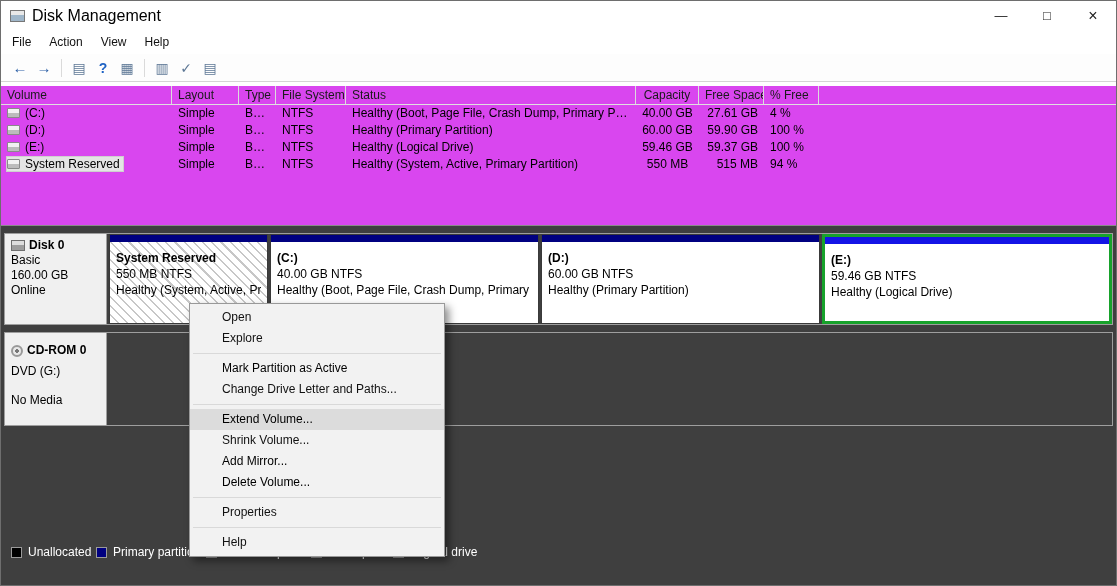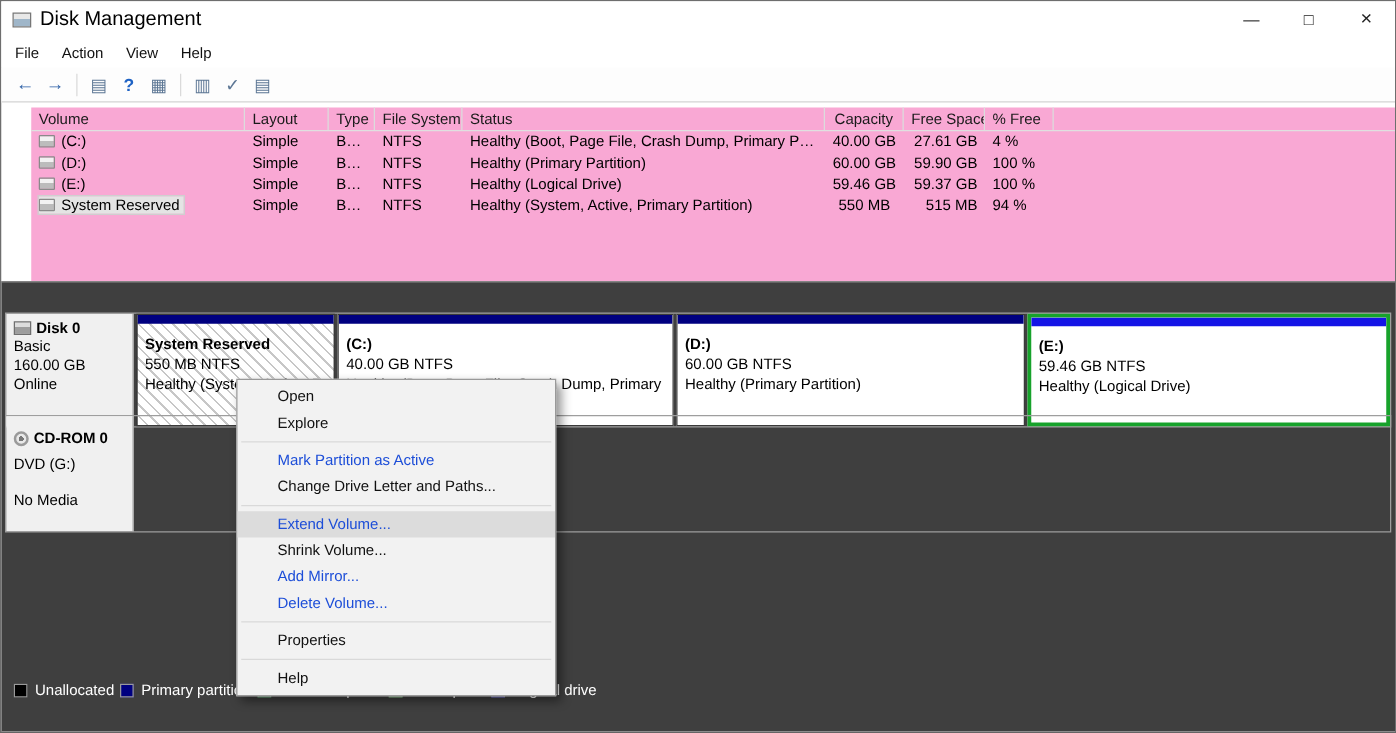--- a/index.html
+++ b/index.html
@@ -26,21 +26,21 @@
 
   
   .toolbar { position:absolute; top:53px; left:0; right:0; height:28px; background:#fdfdfd;
              border-bottom:1px solid #d4d4d4; display:flex; align-items:center; padding-left:7px; }
   .tbtn { width:24px; height:22px; line-height:22px; text-align:center; font-size:14px; color:#5d7795; }
   .tbtn.arrow { color:#2b5fa6; font-size:15px; }
   .tbtn.helpq { color:#1e62c4; font-weight:bold; font-size:14px; }
   .tsep { width:1px; height:18px; background:#dadada; margin:0 5px; }
 
   
-  .listview { position:absolute; top:85px; left:0; right:0; height:139px; background:#f9a8d4;margin-left:24px; }
+  .listview { position:absolute; top:85px; left:0; right:0; height:139px; background:#d946ef; }
   .lvheader { display:flex; height:19px; border-bottom:1px solid #e0e0e0; }
   .hc { line-height:18px; padding:0 6px; color:#1a1a1a; border-right:1px solid #dcdcdc;
         white-space:nowrap; overflow:hidden; }
   .lvrow { display:flex; height:17px; line-height:17px; }
   .cell { padding:0 6px; white-space:nowrap; overflow:hidden; text-overflow:ellipsis; }
   .c0 { width:171px; flex:0 0 171px; }
   .c1 { width:67px;  flex:0 0 67px; }
   .c2 { width:37px;  flex:0 0 37px; }
   .c3 { width:70px;  flex:0 0 70px; }
   .c4 { width:290px; flex:0 0 290px; }
@@ -82,21 +82,21 @@
   .legend { position:absolute; left:0; right:0; top:319px; height:16px; }
   .litem { position:absolute; top:0; display:flex; align-items:center; gap:6px; color:#ffffff; }
   .lsq { width:11px; height:11px; border:1px solid #9a9a9a; display:inline-block; }
 
   
   .ctxmenu { position:absolute; left:188px; top:302px; width:256px; background:#f2f2f2;
              border:1px solid #999999; box-shadow:4px 4px 8px rgba(0,0,0,0.45);
              padding:3px 0; z-index:100; }
   .mi { height:21px; line-height:21px; padding-left:32px; padding-right:16px; color:#111;
         white-space:nowrap; }
-  .mi.dis { color:#1d4ed8; }
+  .mi.dis { color:#000000; }
   .mi.hl { background:#dcdcdc; }
   .msep { height:1px; background:#d9d9d9; margin:4px 3px; }
 </style>
 </head>
 <body>
 
 <div class="win">
 
   <div class="titlebar">
     <span class="appicon"></span>
@@ -181,21 +181,21 @@
       <div class="cell c3">NTFS</div>
       <div class="cell c4">Healthy (System, Active, Primary Partition)</div>
       <div class="cell c5">550 MB</div>
       <div class="cell c6">515 MB</div>
       <div class="cell c7">94 %</div>
     </div>
   </div>
 
   <div class="graphpane">
 
-    <div class="diskrow" style="top:24px">
+    <div class="diskrow" style="top:7px">
       <div class="diskpanel">
         <div class="dp-line1">
             <span class="disk-icon"></span>
             <span style="font-weight:bold">Disk 0</span>
           </div>
         <div>Basic</div>
         <div>160.00 GB</div>
         <div>Online</div>
       </div>
       <div class="parts">

